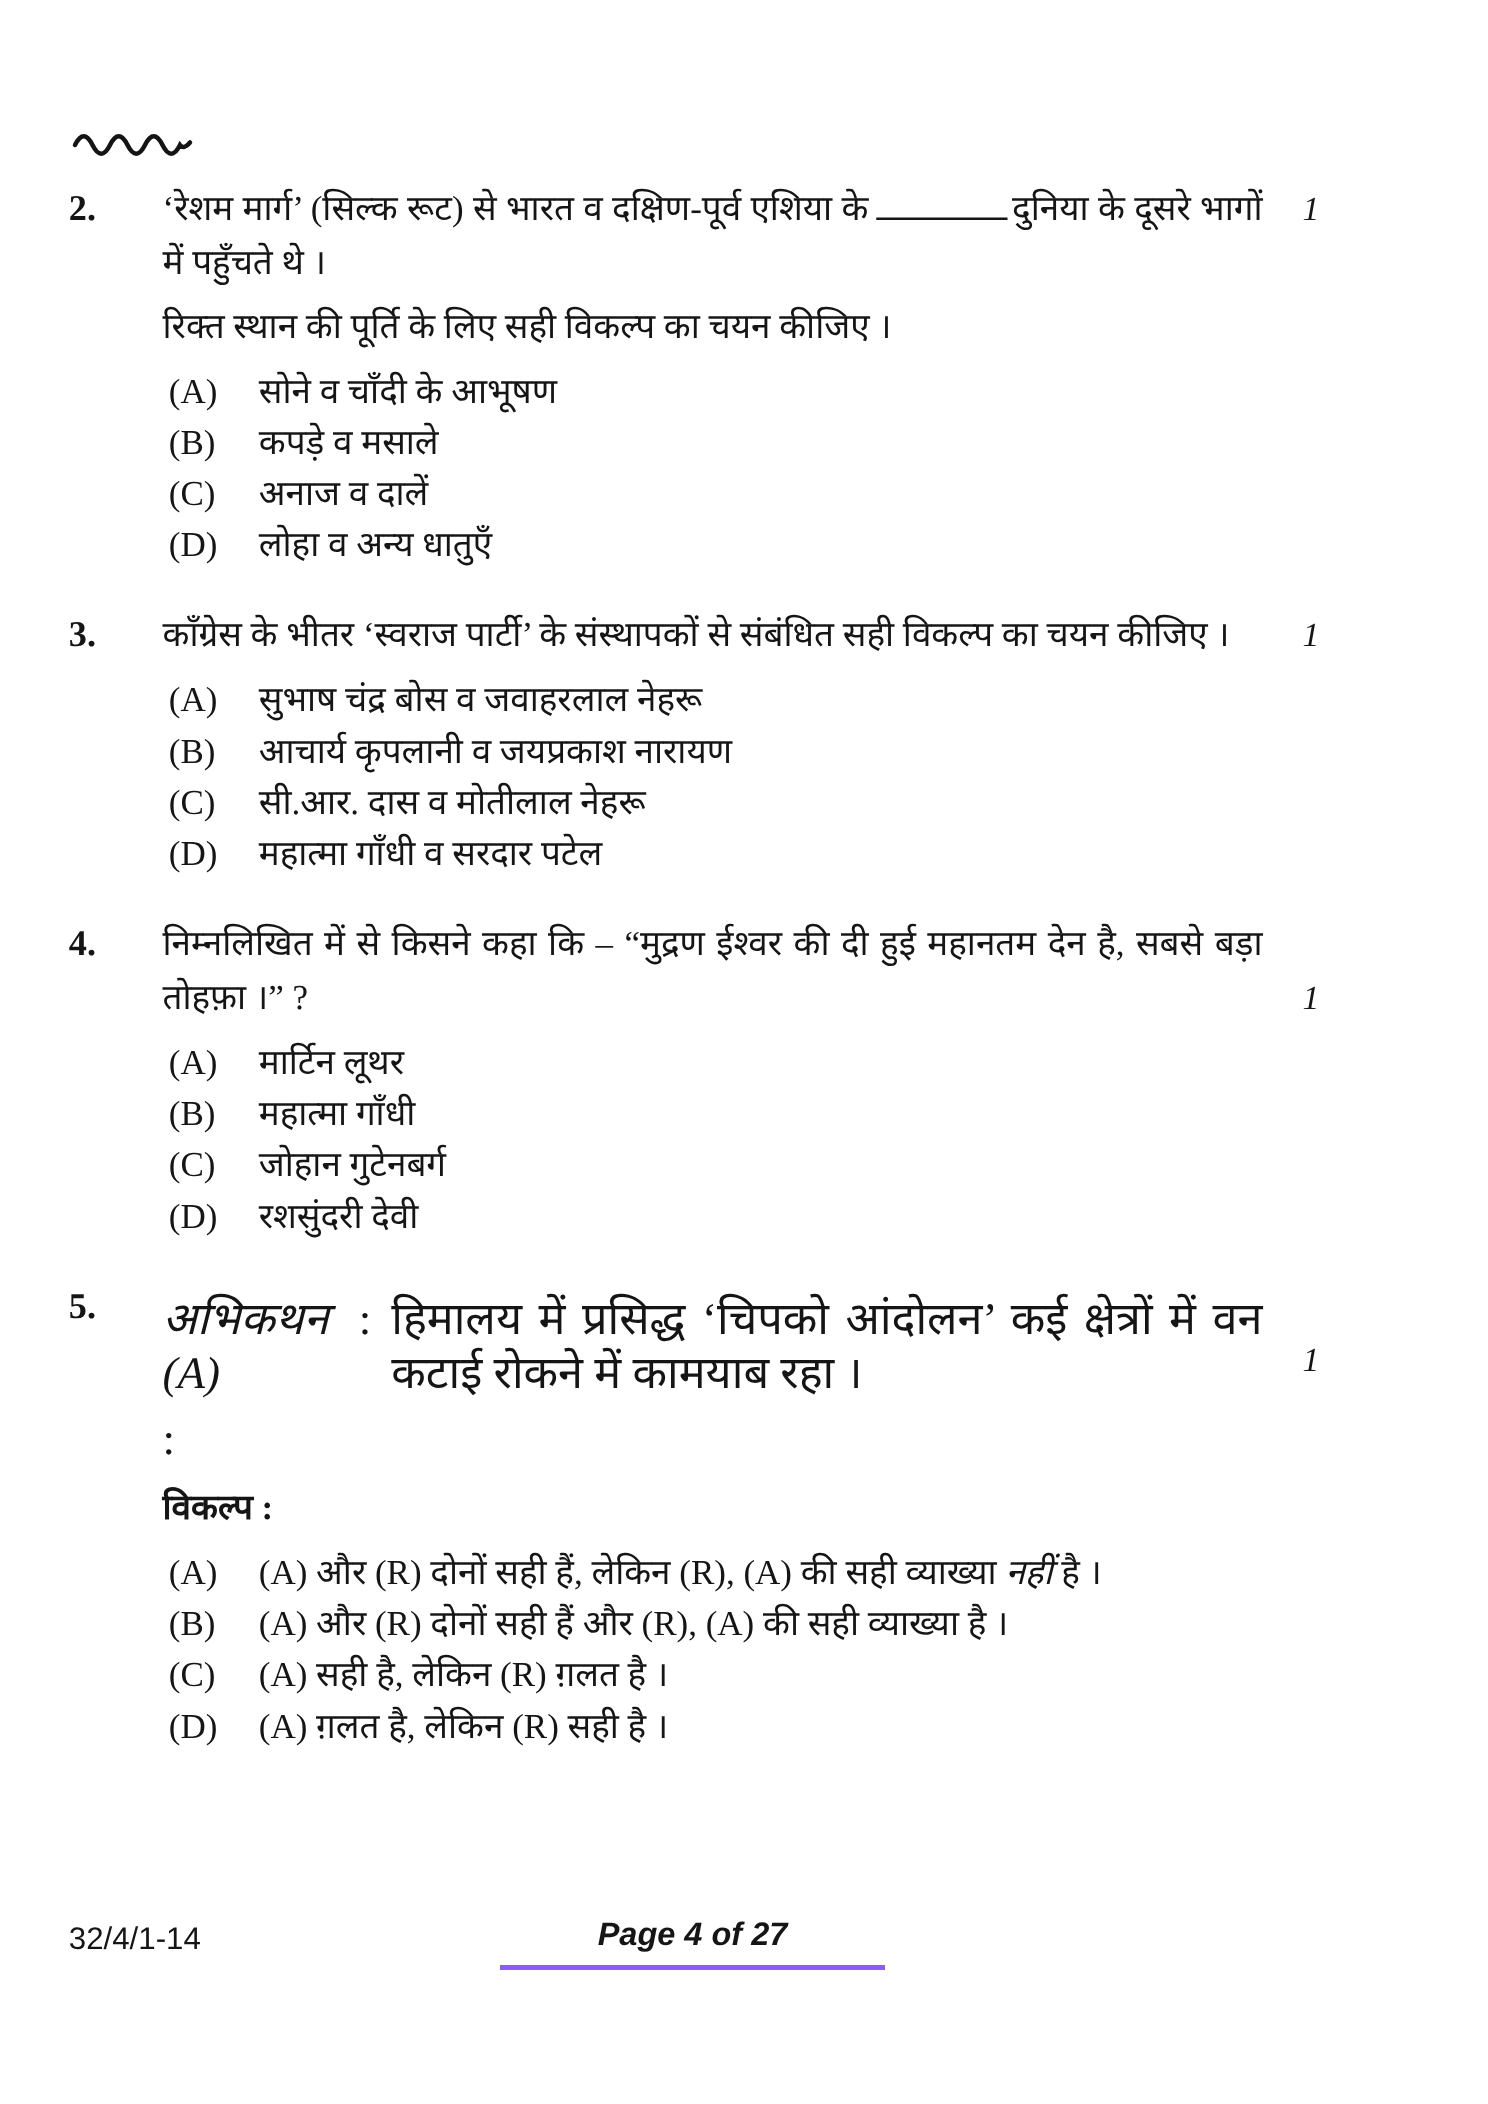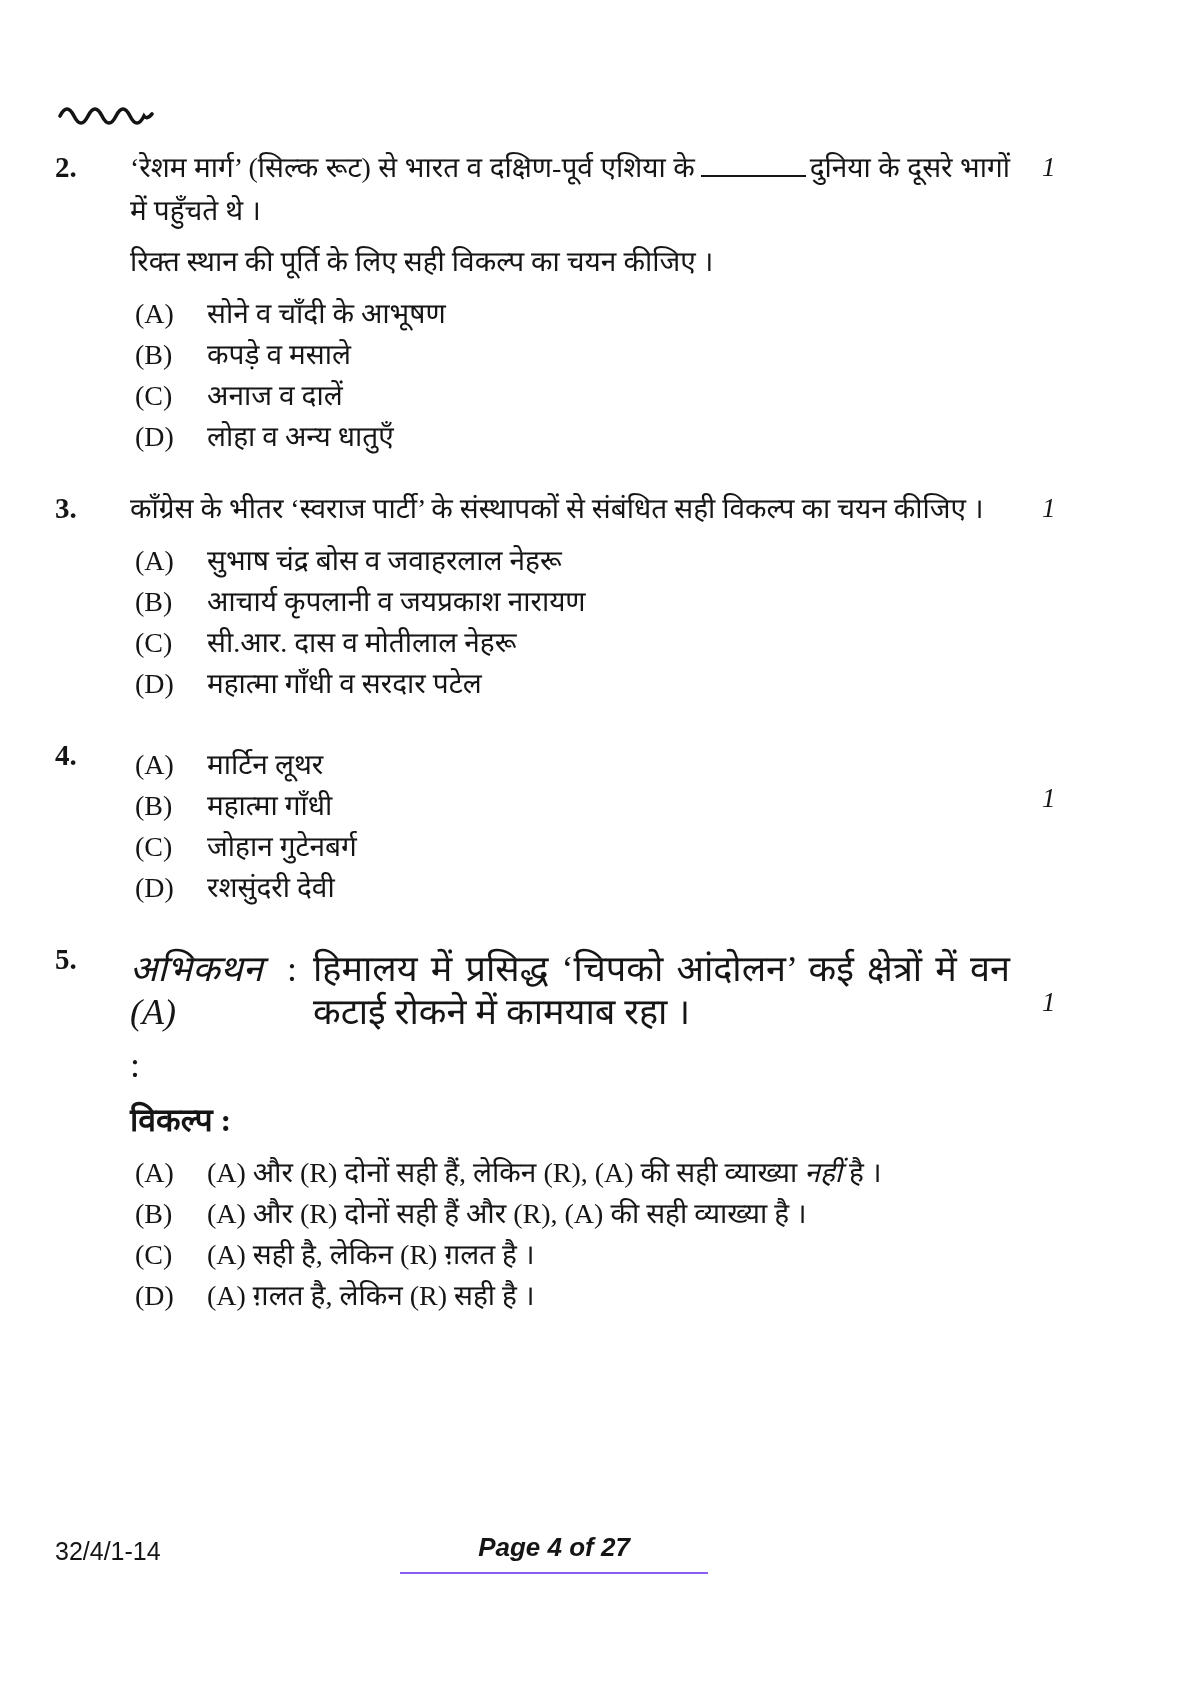--- a/index.html
+++ b/index.html
@@ -77,21 +77,21 @@
     line-height: 43px;
   }
   .ar-label {
     font-style: italic;
   }
   .ar-text {
     text-align: justify;
   }
   .vikalp-heading {
     font-weight: bold;
-    font-size: 32px;
+    font-size: 28px;
     line-height: 43px;
     margin-top: 12px;
   }
   .em-bold-italic {
     font-weight: normal;
     font-style: italic;
   }
   .footer-code {
     position: absolute;
     left: 55px;
@@ -102,21 +102,21 @@
   .footer-page {
     position: absolute;
     left: 400px;
     top: 1532px;
     width: 308px;
     text-align: center;
     font-family: "Liberation Sans", sans-serif;
     font-style: italic;
     font-weight: bold;
     font-size: 26px;
-    border-bottom: 2px solid #8b5cf6;
+    border-bottom: 4px solid #8b5cf6;
     padding-bottom: 9px;
   }
 </style>
 </head>
 <body>
 
 <div class="page">
 
   <div class="squiggle-wrap">
     <svg width="100" height="28" viewBox="0 0 100 28">
@@ -173,20 +173,21 @@
           <span>महात्मा गाँधी व सरदार पटेल</span>
         </div>
       </div>
     </div>
     <div class="qmarks">1</div>
   </div>
 
   <div class="question">
     <div class="qnum">4.</div>
     <div class="qbody">
+      <p class="qtext">निम्नलिखित में से किसने कहा कि – “मुद्रण ईश्वर की दी हुई महानतम देन है, सबसे बड़ा तोहफ़ा ।” ?</p>
       <div class="options">
         <div class="opt">
           <span>(A)</span>
           <span>मार्टिन लूथर</span>
         </div>
         <div class="opt">
           <span>(B)</span>
           <span>महात्मा गाँधी</span>
         </div>
         <div class="opt">

